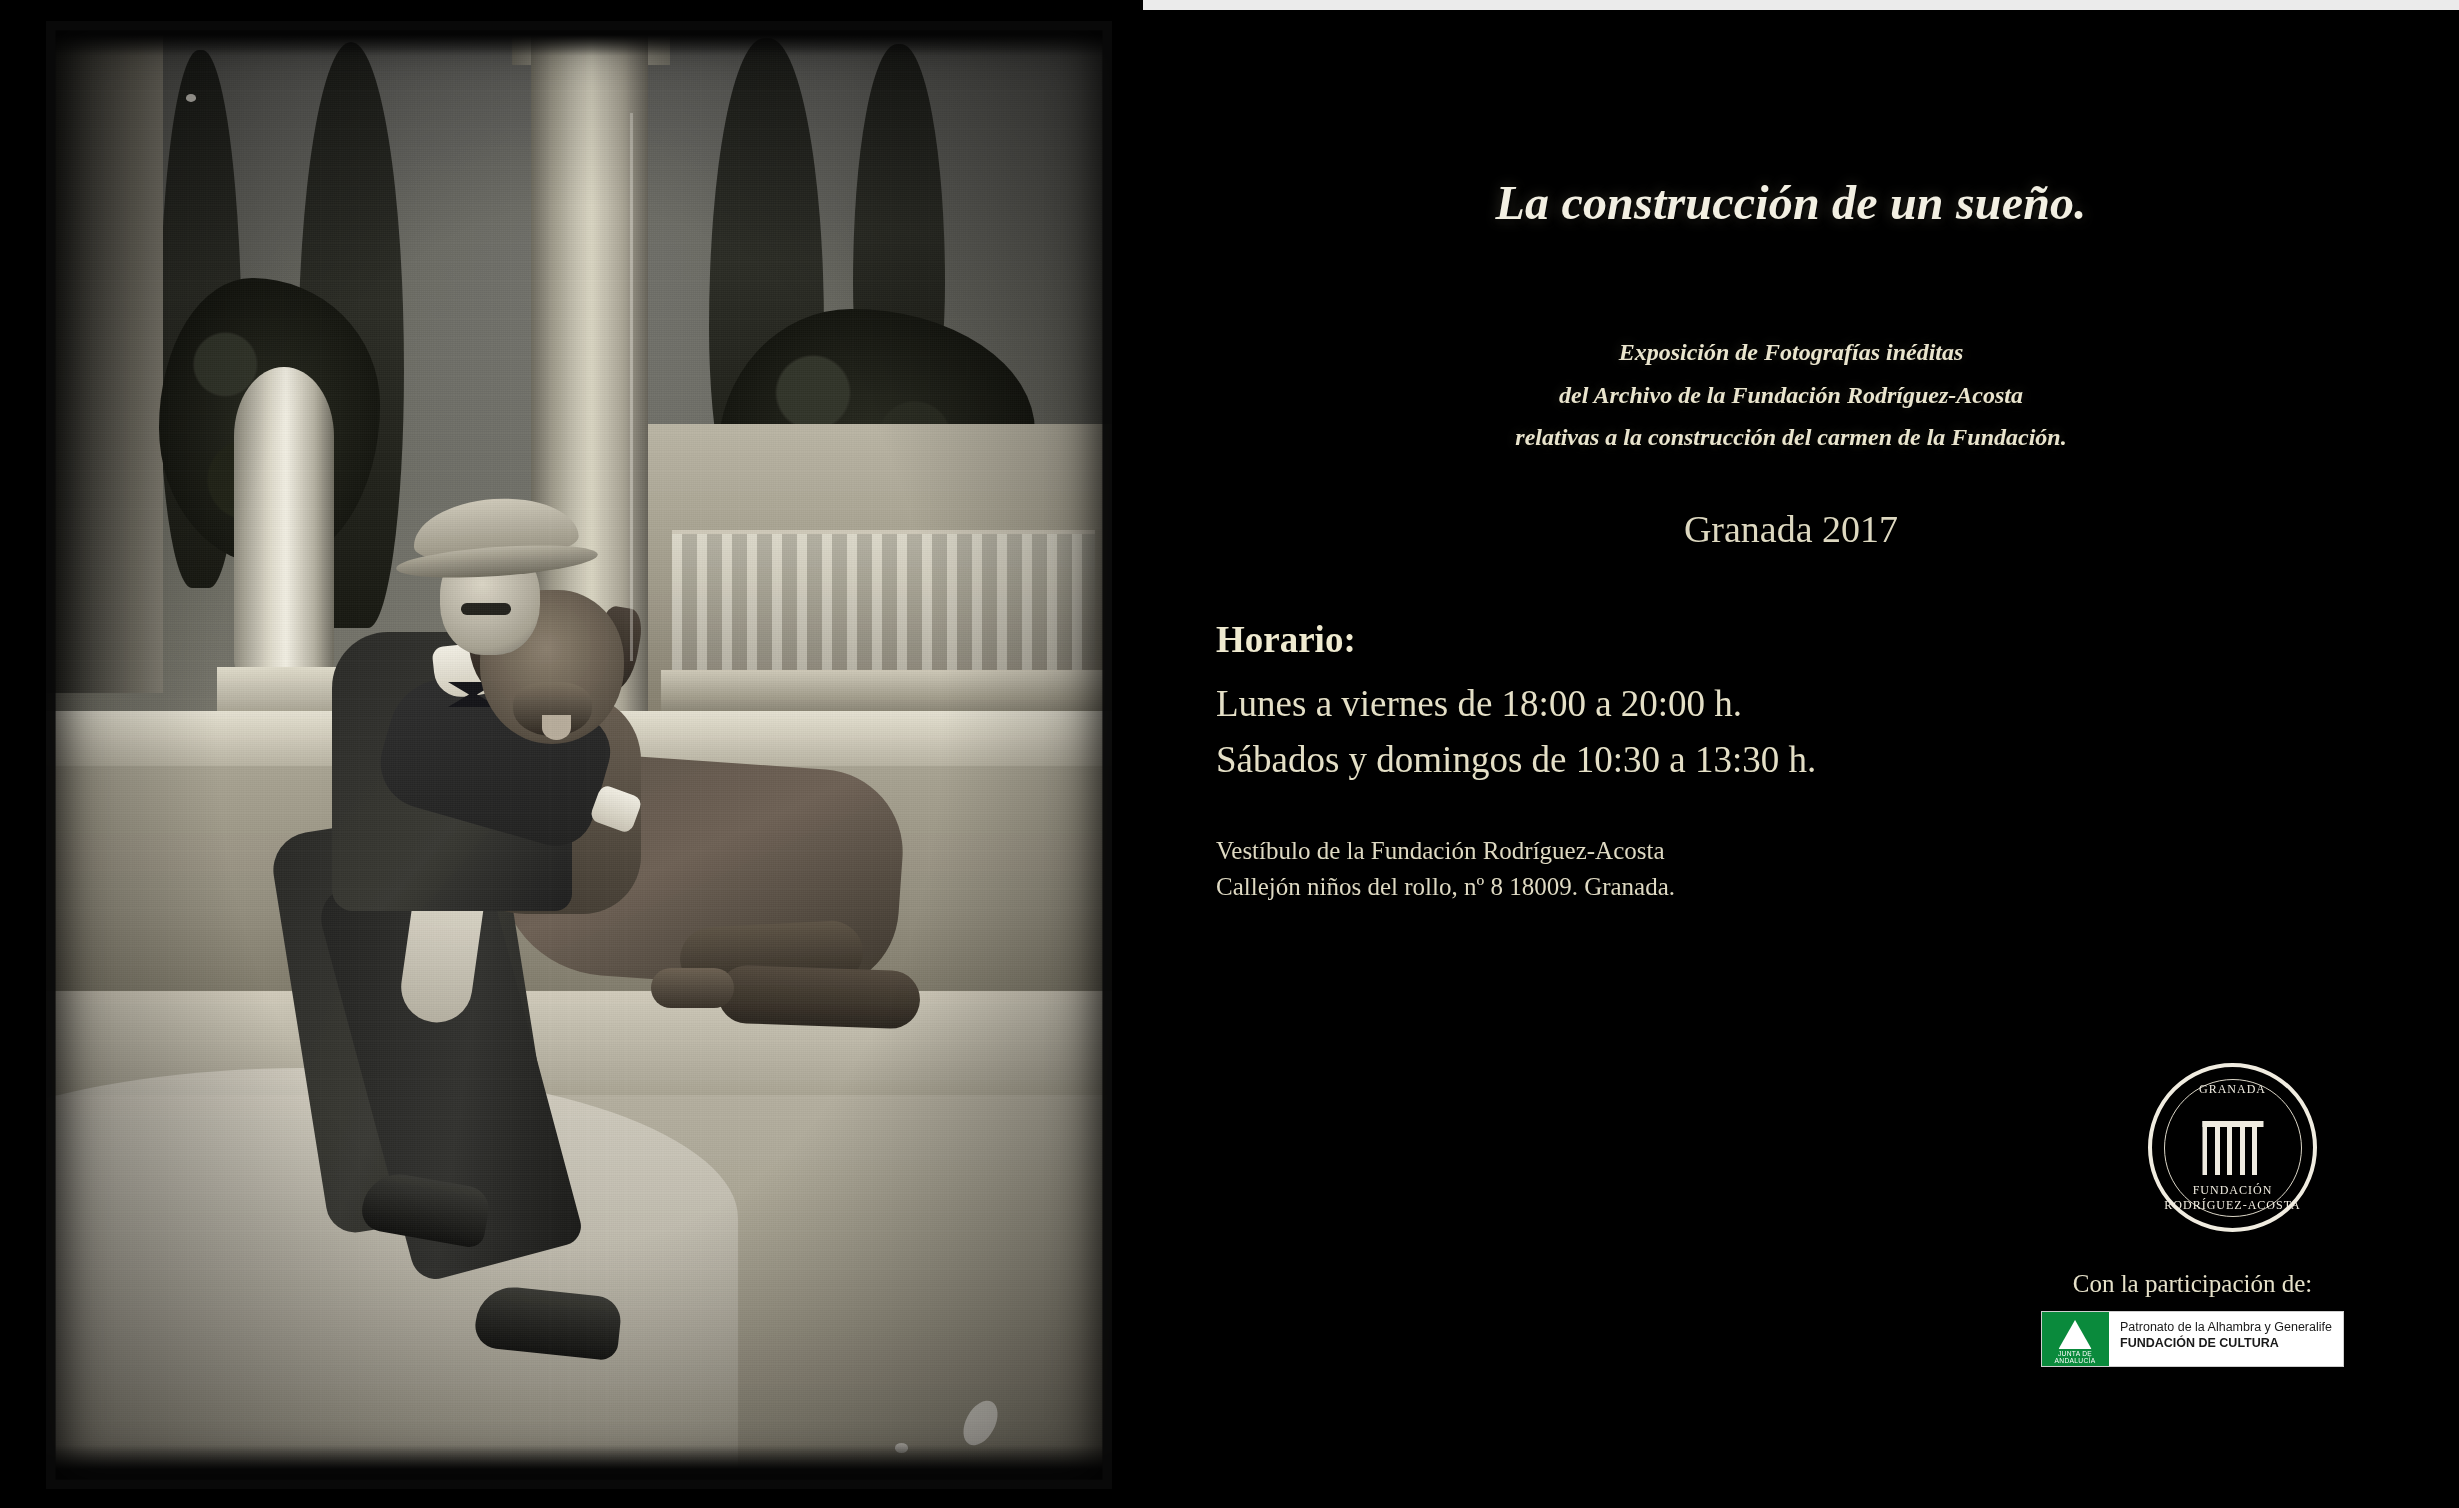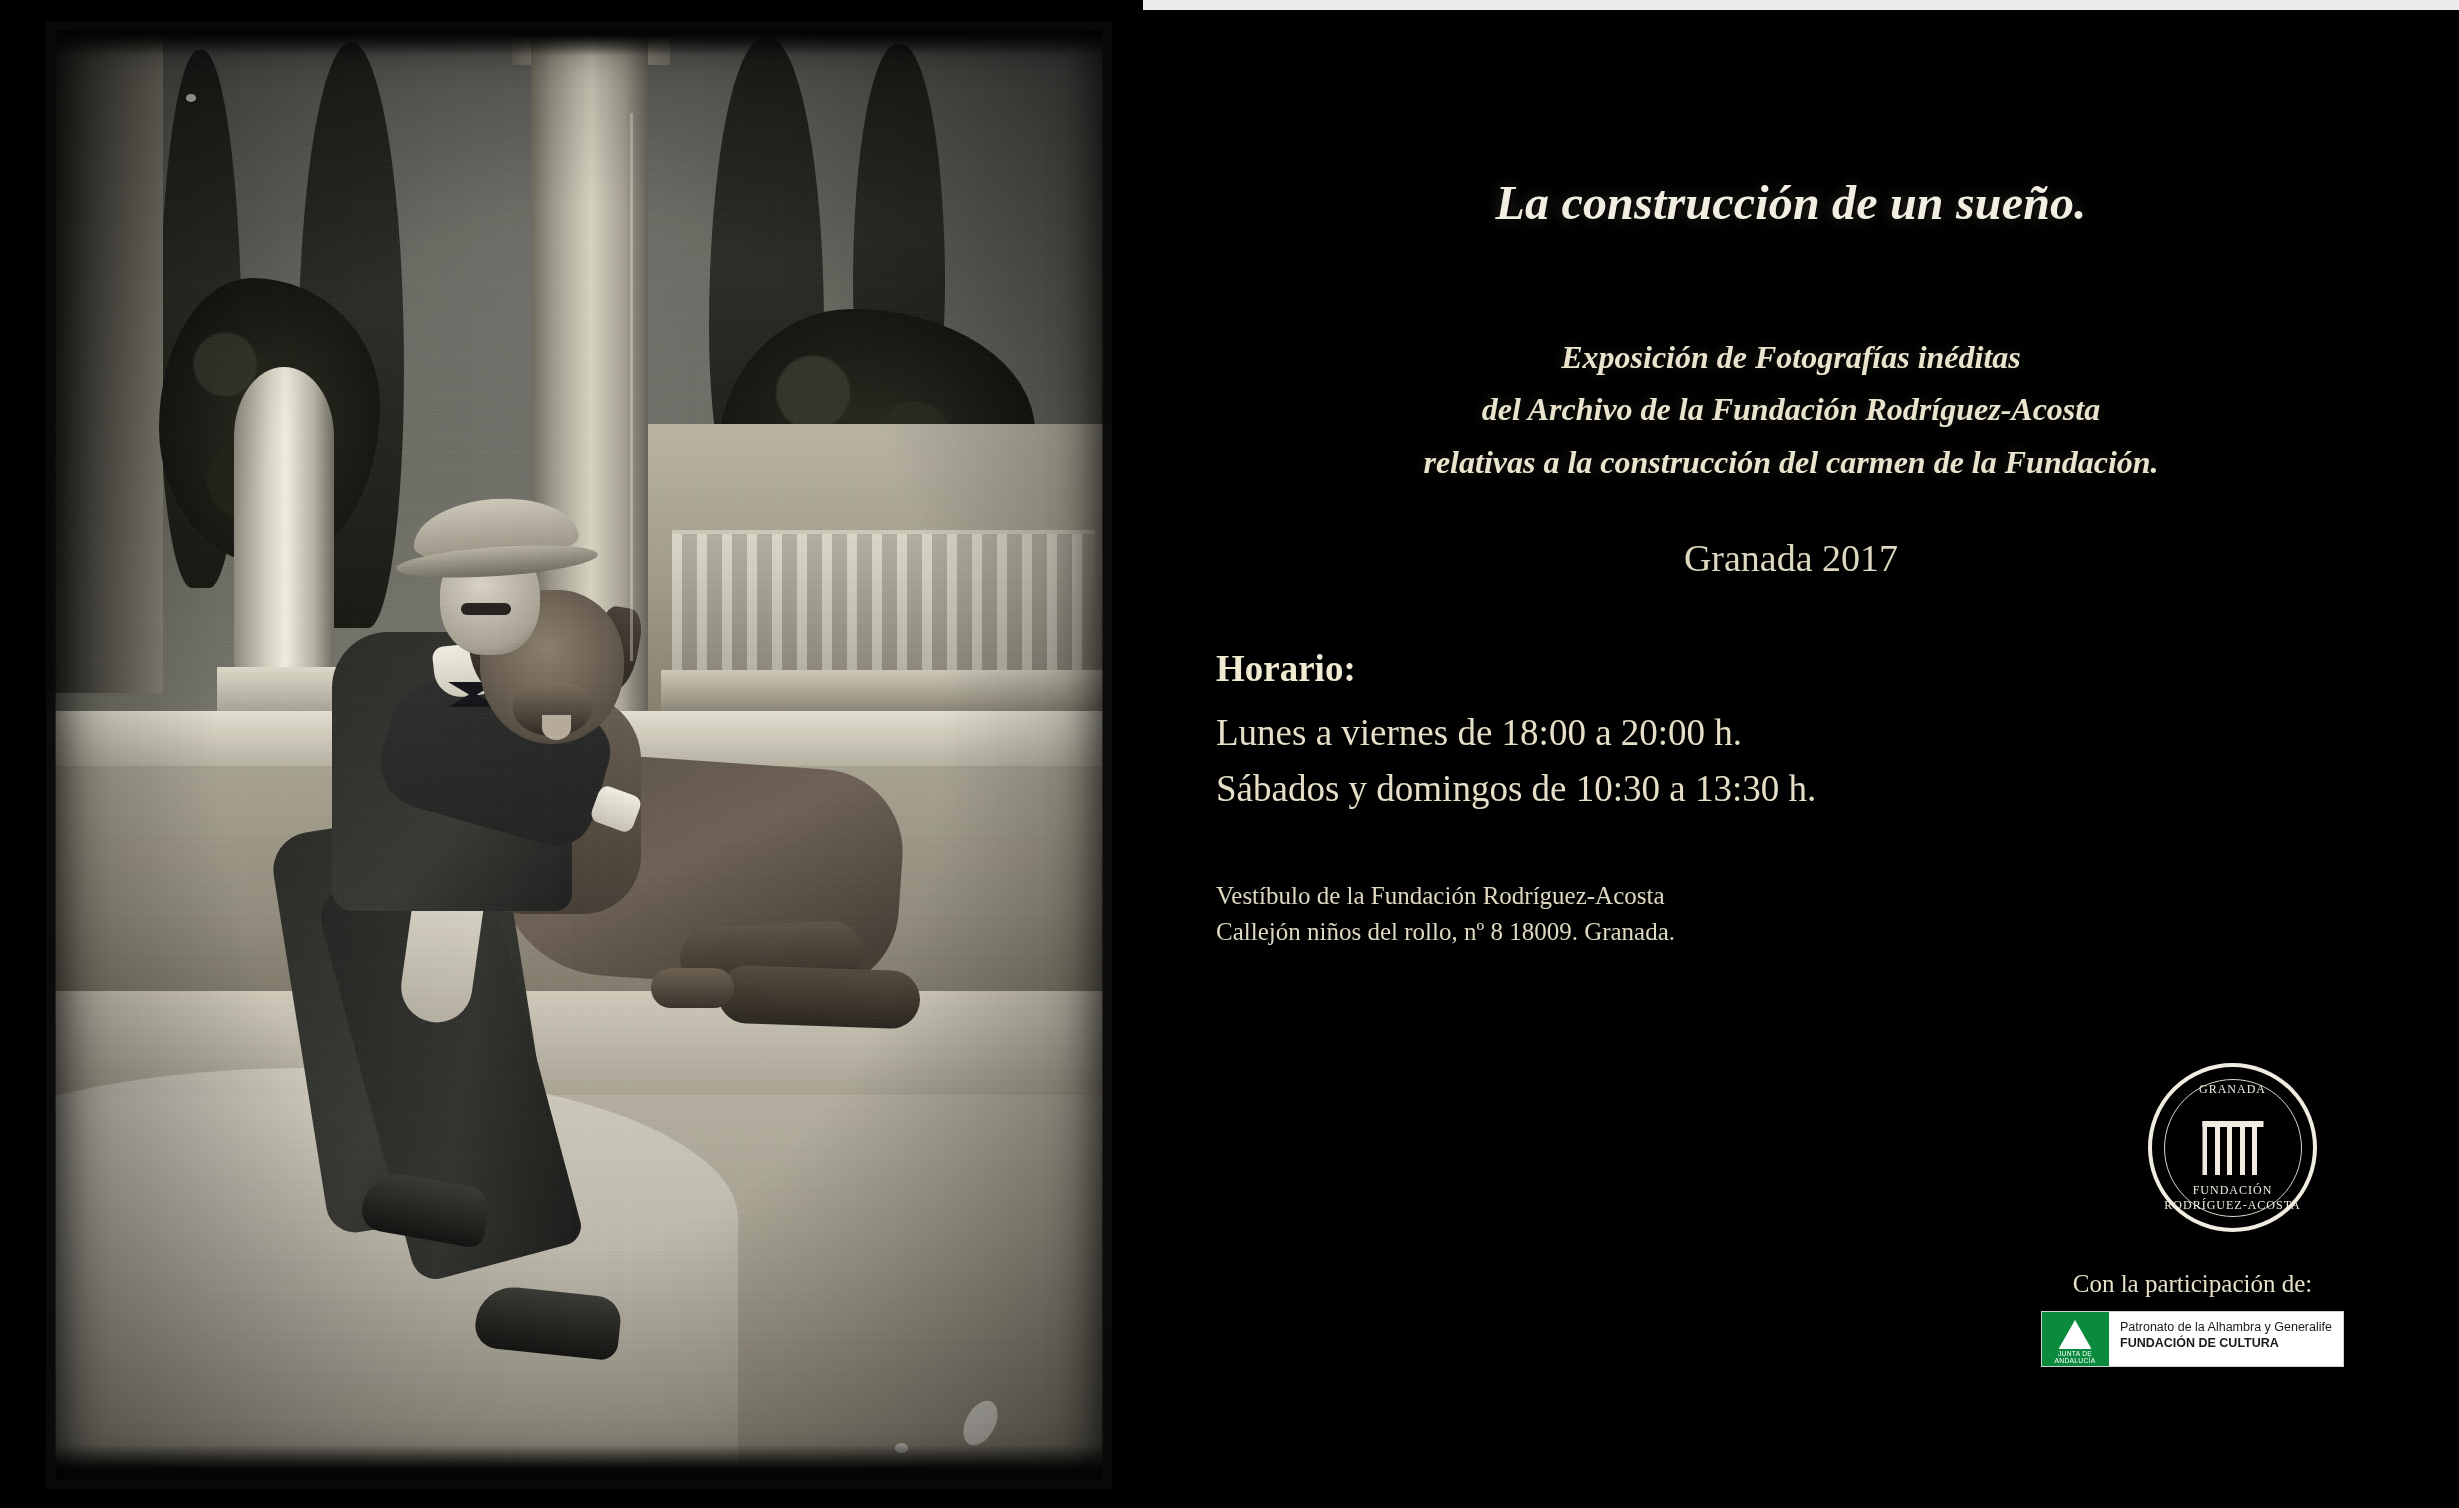--- a/index.html
+++ b/index.html
@@ -417,21 +417,21 @@
     margin: 0;
   }
   .desc-block {
     text-align: center;
     margin-top: 108px;
   }
   .desc-line {
     font-family: "Liberation Serif", serif;
     font-style: italic;
     font-weight: bold;
-    font-size: 32px;
+    font-size: 24px;
     color: #e9e4cd;
     text-shadow: 1.9px 1.9px 4.8px rgba(0,0,0,0.9), 0 0 11.5px rgba(190,185,150,0.22);
     margin: 0 0 13.4px 0;
     line-height: 1.22;
   }
   .year-line {
     text-align: center;
     font-family: "Liberation Serif", serif;
     font-size: 38px;
     color: #ddd8c0;
@@ -467,21 +467,21 @@
     margin-bottom: 21px;
   }
   .hours-line {
     font-family: "Liberation Serif", serif;
     font-size: 37px;
     color: #e4dfc6;
     margin-bottom: 13.4px;
   }
 
   .address-block {
-    margin-top: 72px;
+    margin-top: 56px;
     padding-left: 35px;
   }
   .address-line {
     font-family: "Liberation Serif", serif;
     font-size: 25px;
     color: #ded9c2;
     margin-bottom: 7.7px;
   }
 
   

